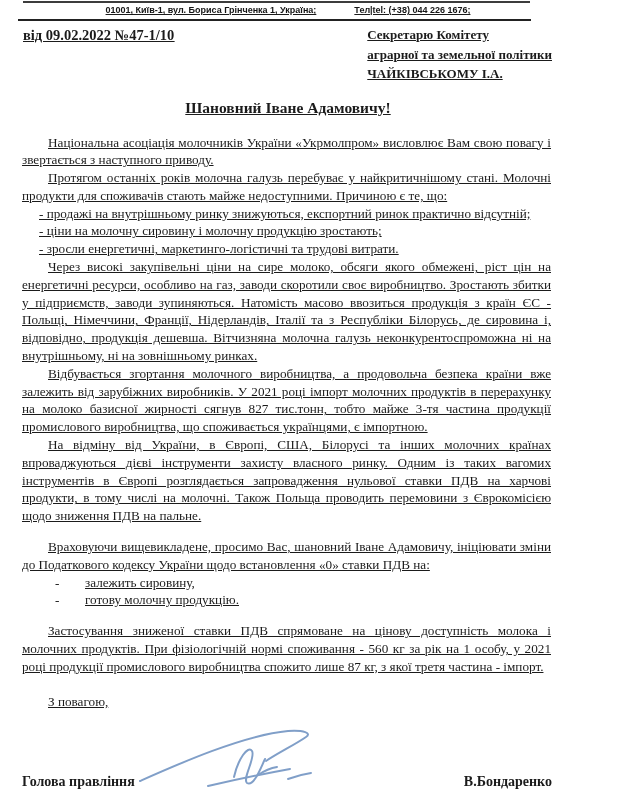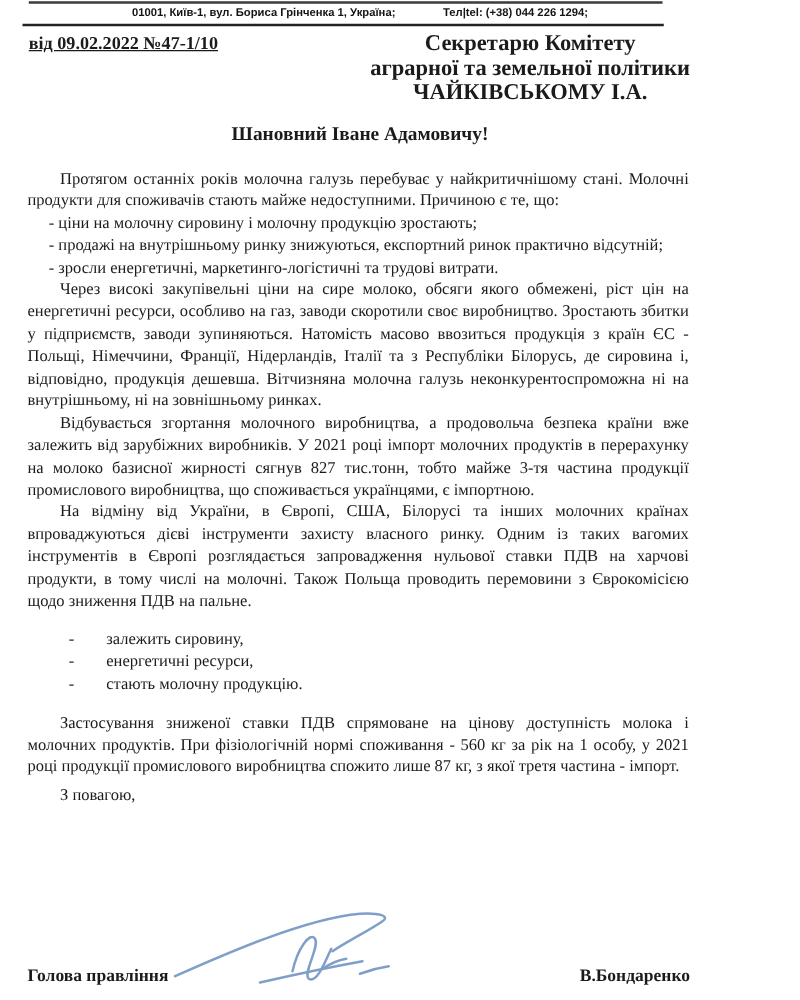--- a/index.html
+++ b/index.html
@@ -5,20 +5,21 @@
   html, body { margin: 0; padding: 0; background: #ffffff; }
   .page {
     position: relative;
     width: 576px;
     height: 800px;
     background: #ffffff;
     color: #1b1b1b;
     font-family: "Liberation Serif", serif;
     overflow: hidden;
     box-sizing: border-box;
+    text-decoration: underline;
   }
   
   .top-rule {
     position: absolute; top: 1px; left: 23px; right: 46px;
     height: 2px; background: #3c3c3c;
   }
   .letterhead {
     padding-top: 4px;
     font-family: "Liberation Sans", sans-serif;
     font-weight: bold;
@@ -48,23 +49,23 @@
     gap: 37px;
   }
   .reference {
     font-weight: bold;
     font-size: 14.5px;
     text-decoration: underline;
     white-space: nowrap;
     padding-top: 2px;
   }
   .addressee {
-    text-align: center;
+    text-align: left;
     font-weight: bold;
-    font-size: 18px;
+    font-size: 13px;
     line-height: 19.5px;
   }
   
   .salutation {
     margin-top: 15px;
     text-align: center;
     font-weight: bold;
     font-size: 15.5px;
   }
   
@@ -72,21 +73,21 @@
     margin: 17px 25px 0 22px;
     font-size: 13.2px;
     line-height: 17.8px;
   }
   .para { text-align: justify; text-indent: 26px; }
   .cause-line { padding-left: 17px; text-align: justify; }
   .req-list { margin: 0; }
   .req-item { padding-left: 33px; }
   .req-item .dash { display: inline-block; width: 30px; }
   .gap { height: 13px; }
-  .closing { text-indent: 26px; margin-top: 5px; }
+  .closing { text-indent: 26px; margin-top: 17px; }
   
   .sign-row {
     position: absolute;
     left: 22px; right: 24px; bottom: 10px;
     display: flex; justify-content: space-between; align-items: flex-start;
     font-weight: bold; font-size: 14px;
   }
   .signature-svg {
     position: absolute;
     left: 138px; bottom: 6px;
@@ -96,50 +97,51 @@
 </head>
 <body>
 
 <div class="page">
 
   <div class="top-rule"></div>
 
   <div class="letterhead">
     <div class="contact-row">
       <span>01001, Київ-1, вул. Бориса Грінченка 1, Україна;</span>
-      <span>Тел|tel: (+38) 044 226 1294;</span>
+      <span>Тел|tel: (+38) 044 226 1676;</span>
     </div>
   </div>
 
   <div class="header-rule"></div>
 
   <div class="ref-addr-row">
     <div class="reference">від  09.02.2022  №47-1/10</div>
     <div class="addressee">
       <div>Секретарю Комітету</div>
       <div>аграрної та земельної політики</div>
       <div>ЧАЙКІВСЬКОМУ І.А.</div>
     </div>
   </div>
 
   <div class="salutation">Шановний Іване Адамовичу!</div>
 
   <div class="body-text">
+    <div class="para">Національна асоціація молочників України «Укрмолпром» висловлює Вам свою повагу і звертається з наступного приводу.</div>
     <div class="para">Протягом останніх років  молочна галузь перебуває у найкритичнішому стані. Молочні продукти для споживачів стають майже недоступними.  Причиною є те, що:</div>
+    <div class="cause-line">- продажі на внутрішньому ринку знижуються, експортний ринок практично відсутній;</div>
     <div class="cause-line">- ціни на молочну сировину і молочну продукцію зростають;</div>
-    <div class="cause-line">- продажі на внутрішньому ринку знижуються, експортний ринок практично відсутній;</div>
     <div class="cause-line">- зросли  енергетичні, маркетинго-логістичні та трудові витрати.</div>
     <div class="para">Через високі закупівельні ціни на сире молоко, обсяги якого обмежені, ріст цін на енергетичні ресурси, особливо на газ, заводи скоротили своє виробництво. Зростають збитки у підприємств, заводи зупиняються. Натомість масово  ввозиться продукція з країн ЄС - Польщі, Німеччини, Франції, Нідерландів, Італії та з Республіки Білорусь, де сировина і, відповідно, продукція дешевша. Вітчизняна молочна галузь неконкурентоспроможна ні на внутрішньому, ні на зовнішньому ринках.</div>
     <div class="para">Відбувається згортання молочного виробництва, а продовольча безпека країни вже залежить від зарубіжних виробників. У 2021 році імпорт молочних продуктів в перерахунку на молоко базисної жирності сягнув 827 тис.тонн,  тобто майже 3-тя  частина продукції промислового виробництва, що споживається українцями, є імпортною.</div>
     <div class="para">На відміну від України, в Європі, США, Білорусі та інших молочних країнах впроваджуються дієві інструменти захисту власного ринку. Одним  із таких вагомих інструментів в Європі розглядається запровадження нульової ставки ПДВ на харчові продукти, в тому числі на молочні. Також Польща  проводить перемовини з Єврокомісією щодо зниження ПДВ на пальне.</div>
     <div class="gap"></div>
+    <div class="para">Враховуючи вищевикладене, просимо Вас, шановний Іване Адамовичу, ініціювати зміни до Податкового кодексу України щодо встановлення «0» ставки ПДВ на:</div>
     <div class="req-list">
       <div class="req-item"><span class="dash">-</span><span>залежить сировину,</span></div>
-      <div class="req-item"><span class="dash">-</span><span>енергетичні ресурси,</span></div>
-      <div class="req-item"><span class="dash">-</span><span>стають молочну продукцію.</span></div>
+      <div class="req-item"><span class="dash">-</span><span>готову молочну продукцію.</span></div>
     </div>
     <div class="gap"></div>
     <div class="para">Застосування зниженої ставки ПДВ спрямоване на цінову доступність  молока і молочних продуктів. При фізіологічній нормі споживання - 560 кг за рік на 1 особу, у 2021 році продукції промислового  виробництва спожито  лише 87 кг, з якої третя частина  - імпорт.</div>
     <div class="closing">З повагою,</div>
   </div>
 
   <svg class="signature-svg" viewBox="0 0 190 70" fill="none" xmlns="http://www.w3.org/2000/svg">
     <g stroke="#7a9ac6" stroke-width="2" stroke-linecap="round" fill="none" opacity="0.95">
       <path d="M2 58 C 38 42, 105 12, 150 8 C 166 7, 174 10, 168 14 C 158 21, 140 30, 128 38"></path>
       <path d="M96 54 C 100 36, 110 22, 114 28 C 118 34, 104 56, 109 60 C 116 64, 123 44, 127 36"></path>

